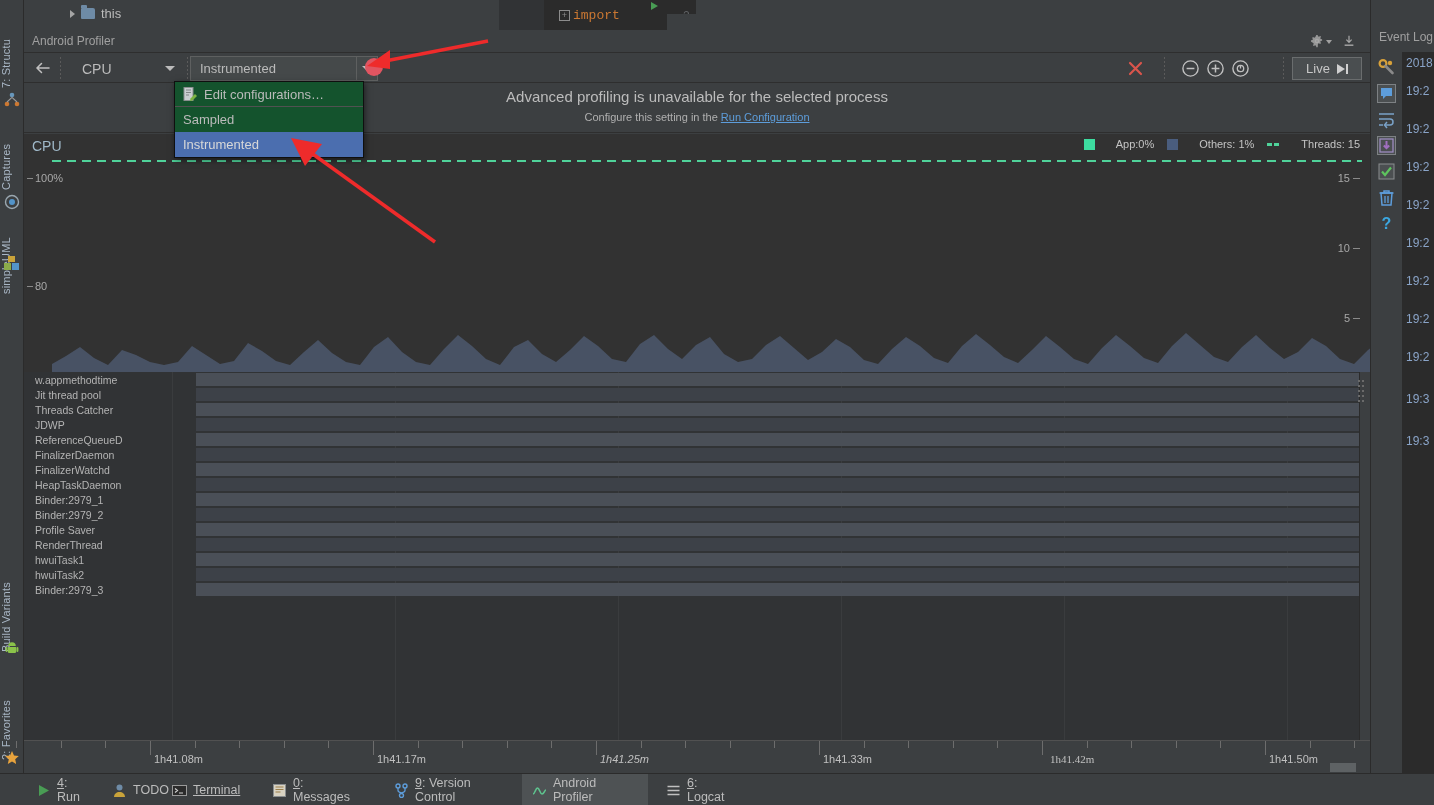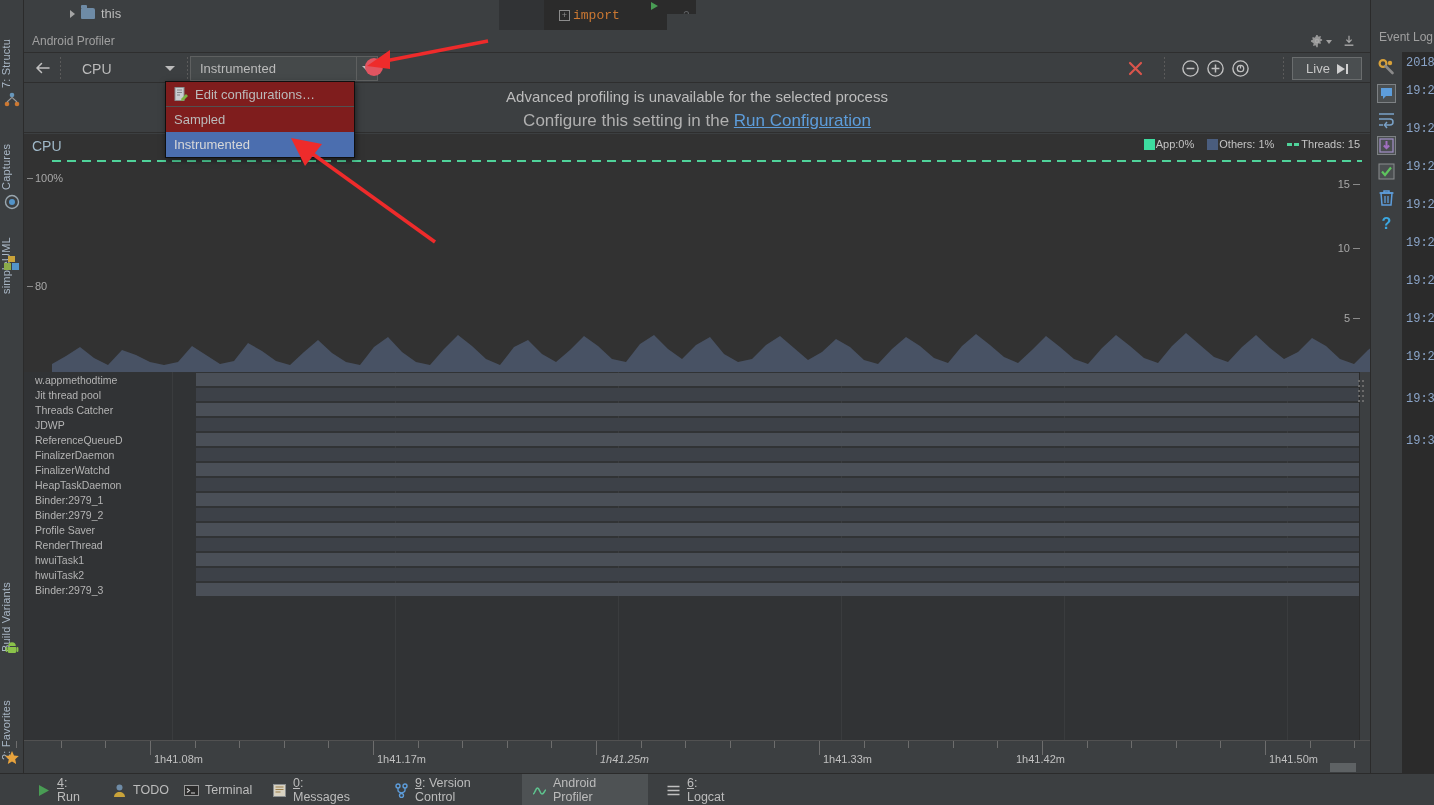--- a/index.html
+++ b/index.html
@@ -100,49 +100,49 @@
     border: 1px solid #6a6d6e; background: #4a4e50; display: flex;
     align-items: center; justify-content: center; gap: 7px; cursor: default;
   }
   .live-btn span { font-size: 13px; color: #c8c8c8; }
   .live-glyph { display: flex; align-items: center; gap: 1px; }
   .live-tri { width:0;height:0; border-left:8px solid #d0d0d0; border-top:5px solid transparent; border-bottom:5px solid transparent; }
   .live-bar { width:2px; height:10px; background:#d0d0d0; }
 
   
   .dropdown {
-    position: absolute; left: 165px; top: 81px; width: 190px;
-    background: #7f1d1d; border: 1px solid #0f0f0f; z-index: 40;
+    position: absolute; left: 174px; top: 81px; width: 190px;
+    background: #14532d; border: 1px solid #0f0f0f; z-index: 40;
     box-shadow: 1px 2px 6px rgba(0,0,0,.5);
   }
   .dd-item {
     height: 25px; display: flex; align-items: center; gap: 7px;
     padding-left: 8px; font-size: 13px; color: #bbbbbb; cursor: default; white-space: nowrap;
   }
   .dd-item.sep { border-bottom: 1px solid #515151; }
   .dd-item.sel { background: #4b6eaf; color: #d8d8d8; }
   .dd-icon { width: 14px; height: 14px; flex: none; }
 
   
   .banner {
     position: absolute; left: 24px; top: 83px; width: 1346px; height: 50px;
     background: #3c3f41; text-align: center; border-bottom: 1px solid #2e2e2e;
   }
   .banner-main { font-size: 15px; color: #bcbcbc; padding-top: 5px; }
-  .banner-sub  { font-size: 17px; color: #b0b0b0; padding-top: 6px; }
+  .banner-sub  { font-size: 11px; color: #b0b0b0; padding-top: 6px; }
   .banner-sub a { color: #5d9ddb; text-decoration: underline; cursor: default; }
 
   
   .cpu-panel {
     position: absolute; left: 24px; top: 134px; width: 1346px; height: 238px;
     background: #323232; overflow: hidden;
   }
   .cpu-label { position: absolute; left: 8px; top: 4px; font-size: 14px; color: #9fb8c8; }
   .legend { position: absolute; right: 10px; top: 4px; display: flex; align-items: center; gap: 13px; font-size: 11px; color: #c4c4c4; }
-  .legend .lg { display: flex; align-items: center; gap: 1px; white-space: nowrap; }
+  .legend .lg { display: flex; align-items: center; gap: 21px; white-space: nowrap; }
   .sw { width: 11px; height: 11px; display: inline-block; }
   .sw-dash { width: 13px; height: 3px; background:
      repeating-linear-gradient(to right,#4fd39a 0 5px, transparent 5px 7px); }
 
   .axis-left { position: absolute; left: 1px; top: 18px; width: 50px; height: 220px; }
   .axl { position: absolute; font-size: 11px; color: #a8a8a8; }
   .axl:before { content:''; position:absolute; left:-8px; top:50%; width:6px; height:1px; background:#8a8a8a; }
 
   .axis-right { position: absolute; right: 6px; top: 18px; width: 46px; height: 220px; }
   .axr { position: absolute; right: 14px; font-size: 11px; color: #a8a8a8; }
@@ -189,21 +189,21 @@
   .hbar { position: absolute; right: 14px; top: 22px; width: 26px; height: 9px; background: #5e6264; }
 
   
   .evt-panel {
     position: absolute; right: 0; top: 0; width: 64px; height: 773px;
     background: #3c3f41; border-left: 1px solid #2b2b2b;
   }
   .evt-title { position: absolute; left: 8px; top: 30px; font-size: 12px; color: #a0a0a0; white-space: nowrap; }
   .evt-toolstrip { position: absolute; left: 0; top: 52px; width: 30px; bottom: 0; background: #3c3f41; }
   .evt-ic { position: absolute; left: 6px; width: 19px; height: 19px; }
-  .evt-list { position: absolute; left: 31px; top: 52px; right: 0; bottom: 0; background: #2b2b2b; font-family: Liberation Mono, monospace; }
+  .evt-list { position: absolute; left: 31px; top: 52px; right: 0; bottom: 0; background: #2b2b2b; }
   .evt-time { position: absolute; left: 4px; font-size: 12px; color: #8aa4c8; white-space: nowrap; }
 
   
   .statusbar {
     position: absolute; left: 0; bottom: 0; width: 1434px; height: 32px;
     background: #3c3f41; border-top: 1px solid #2b2b2b;
   }
   .sb-item {
     position: absolute; top: 0; height: 32px; display: flex; align-items: center; gap: 6px;
     padding: 0 10px; font-size: 12.5px; color: #bcbcbc; cursor: default;
@@ -360,21 +360,21 @@
         <span>Threads: 15</span>
       </span>
     </div>
 
     <div class="axis-left">
       <div class="axl" style="left:10px; top:20px">100%</div>
       <div class="axl" style="left:10px; top:128px">80</div>
     </div>
 
     <div class="axis-right">
-      <div class="axr" style="top:26px">15</div>
+      <div class="axr" style="top:20px">15</div>
       <div class="axr" style="top:90px">10</div>
       <div class="axr" style="top:160px">5</div>
     </div>
 
     <div class="thread-line" style="top:26px"></div>
 
     <svg class="cpu-area" viewBox="0 0 1340 70" preserveAspectRatio="none">
       <path d="M0,62 L14,54 L28,45 L42,56 L56,63 L70,48 L84,53 L98,60 L112,63 L126,60 L140,44
                L154,53 L168,62 L182,59 L196,41 L210,49 L224,59 L238,63 L252,50 L266,38 L280,51
                L294,60 L308,63 L322,45 L336,35 L350,50 L364,60 L378,63 L392,47 L406,33 L420,44
@@ -527,21 +527,21 @@
       <div class="tick minor" style="left: 661.2px;"></div>
       <div class="tick minor" style="left: 705.8px;"></div>
       <div class="tick minor" style="left: 750.4px;"></div>
       <div class="tick major" style="left: 795px;"></div>
       <div class="tlabel" style="left: 799px;">1h41.33m</div>
       <div class="tick minor" style="left: 839.6px;"></div>
       <div class="tick minor" style="left: 884.2px;"></div>
       <div class="tick minor" style="left: 928.8px;"></div>
       <div class="tick minor" style="left: 973.4px;"></div>
       <div class="tick major" style="left: 1018px;"></div>
-      <div class="tlabel" style="left: 992px;">1h41.42m</div>
+      <div class="tlabel" style="left: 1026px; font-family: Liberation Serif, serif;">1h41.42m</div>
       <div class="tick minor" style="left: 1062.6px;"></div>
       <div class="tick minor" style="left: 1107.2px;"></div>
       <div class="tick minor" style="left: 1151.8px;"></div>
       <div class="tick minor" style="left: 1196.4px;"></div>
       <div class="tick major" style="left: 1241px;"></div>
       <div class="tlabel" style="left: 1245px;">1h41.50m</div>
       <div class="tick minor" style="left: 1285.6px;"></div>
       <div class="tick minor" style="left: 1330.2px;"></div>
       <div class="tick minor" style="left: 1374.8px;"></div>
       <div class="tick minor" style="left: 81.4px;"></div>
@@ -606,21 +606,21 @@
         </svg>
         <span><u>4</u><span>: Run</span></span>
       </div>
       <div class="sb-item" style="left: 102px; width: 66px;">
         <svg class="sb-ic" viewBox="0 0 15 15">
           <circle cx="7.5" cy="4.5" r="3" fill="#6e8ba6"></circle>
           <path d="M2 14c0-3 2.5-5 5.5-5s5.5 2 5.5 5z" fill="#c9a33a"></path>
         </svg>
         <span><span>TODO</span></span>
       </div>
-      <div class="sb-item" style="left: 174px; width: 80px;">
+      <div class="sb-item" style="left: 162px; width: 80px; text-decoration: underline;">
         <svg class="sb-ic" viewBox="0 0 15 15">
           <rect x="0.5" y="2.5" width="14" height="10" fill="#2b2b2b" stroke="#9a9a9a"></rect>
           <path d="M3 5.5l2.5 2L3 9.5M7 10h4" stroke="#cfcfcf" stroke-width="1.2" fill="none"></path>
         </svg>
         <span><span>Terminal</span></span>
       </div>
       <div class="sb-item" style="left: 262px; width: 110px;">
         <svg class="sb-ic" viewBox="0 0 15 15">
           <rect x="1.5" y="1.5" width="12" height="12" fill="#d8d2c2" stroke="#8a8e90"></rect>
           <path d="M3.5 4h8M3.5 6.5h8M3.5 9h5" stroke="#9a7f4a" stroke-width="1.1"></path>

